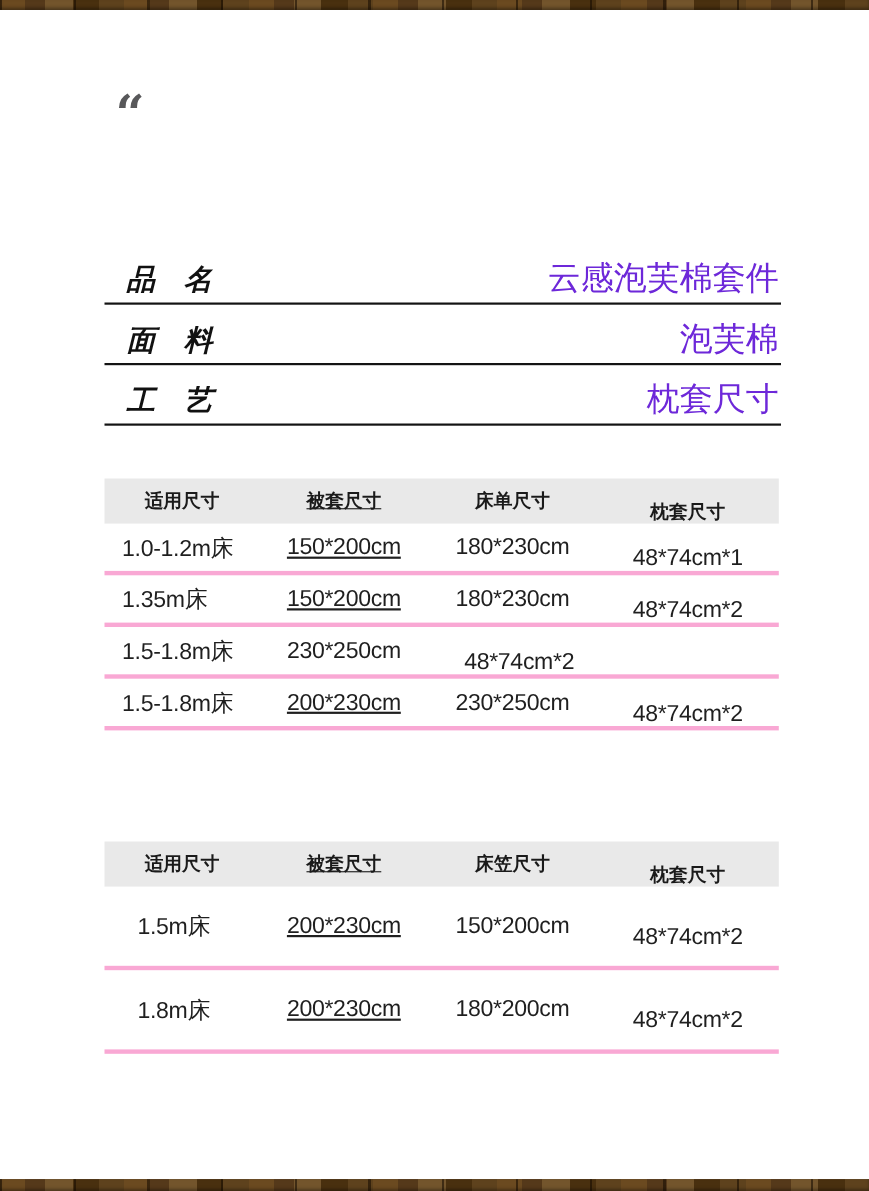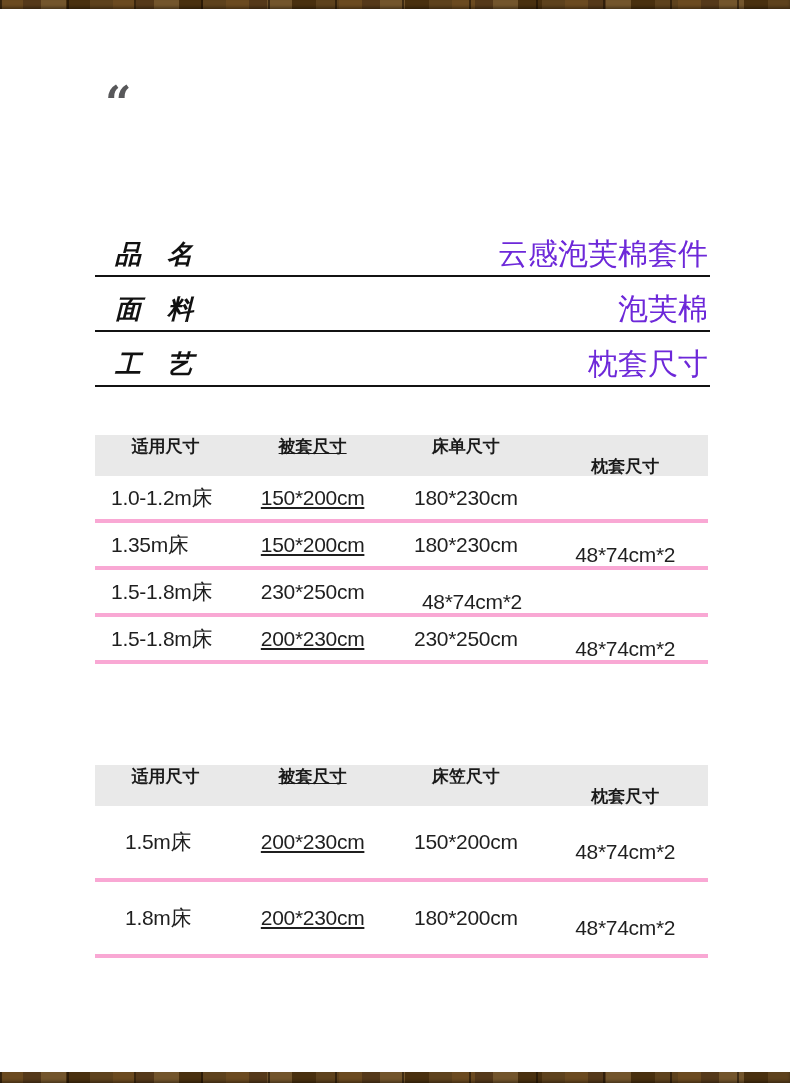--- a/index.html
+++ b/index.html
@@ -44,21 +44,21 @@
     display:flex; align-items:flex-end; padding:0 2px 6px 20px;
   }
   .spec-label { font-size:26px; font-weight:bold; color:#111; line-height:1.1;font-style:italic; }
   .spec-value { margin-left:auto; font-size:30px; color:#6d28d9; line-height:1.05; }
 
   
   .size-table { position:absolute; left:95px; width:613px; }
   .size-table.t1 { top:435px; }
   .size-table.t2 { top:765px; }
   .thead {
-    display:flex; height:41px; background:#e9e9e9;
+    display:flex; align-items:center; height:41px; background:#e9e9e9;
   }
   .thead .cell { font-weight:bold; font-size:17px; color:#1a1a1a; }
   .trow {
     display:flex; align-items:center;
     border-bottom:4px solid #f9a8d4;
   }
   .t1 .trow { height:47px; }
   .t2 .trow { height:76px; }
   .cell { text-align:center; }
   .c1 { width:23%; }
@@ -100,20 +100,21 @@
     <div class="thead">
       <span class="cell c1">适用尺寸</span>
       <span class="cell c2">被套尺寸</span>
       <span class="cell c3">床单尺寸</span>
       <span class="cell c4">枕套尺寸</span>
     </div>
     <div class="trow">
       <span class="cell c1">1.0-1.2m床</span>
       <span class="cell c2">150*200cm</span>
       <span class="cell c3">180*230cm</span>
+      <span class="cell c4">48*74cm*1</span>
     </div>
     <div class="trow">
       <span class="cell c1">1.35m床</span>
       <span class="cell c2">150*200cm</span>
       <span class="cell c3">180*230cm</span>
       <span class="cell c4">48*74cm*2</span>
     </div>
     <div class="trow">
       <span class="cell c1">1.5-1.8m床</span>
       <span class="cell c3">230*250cm</span>

